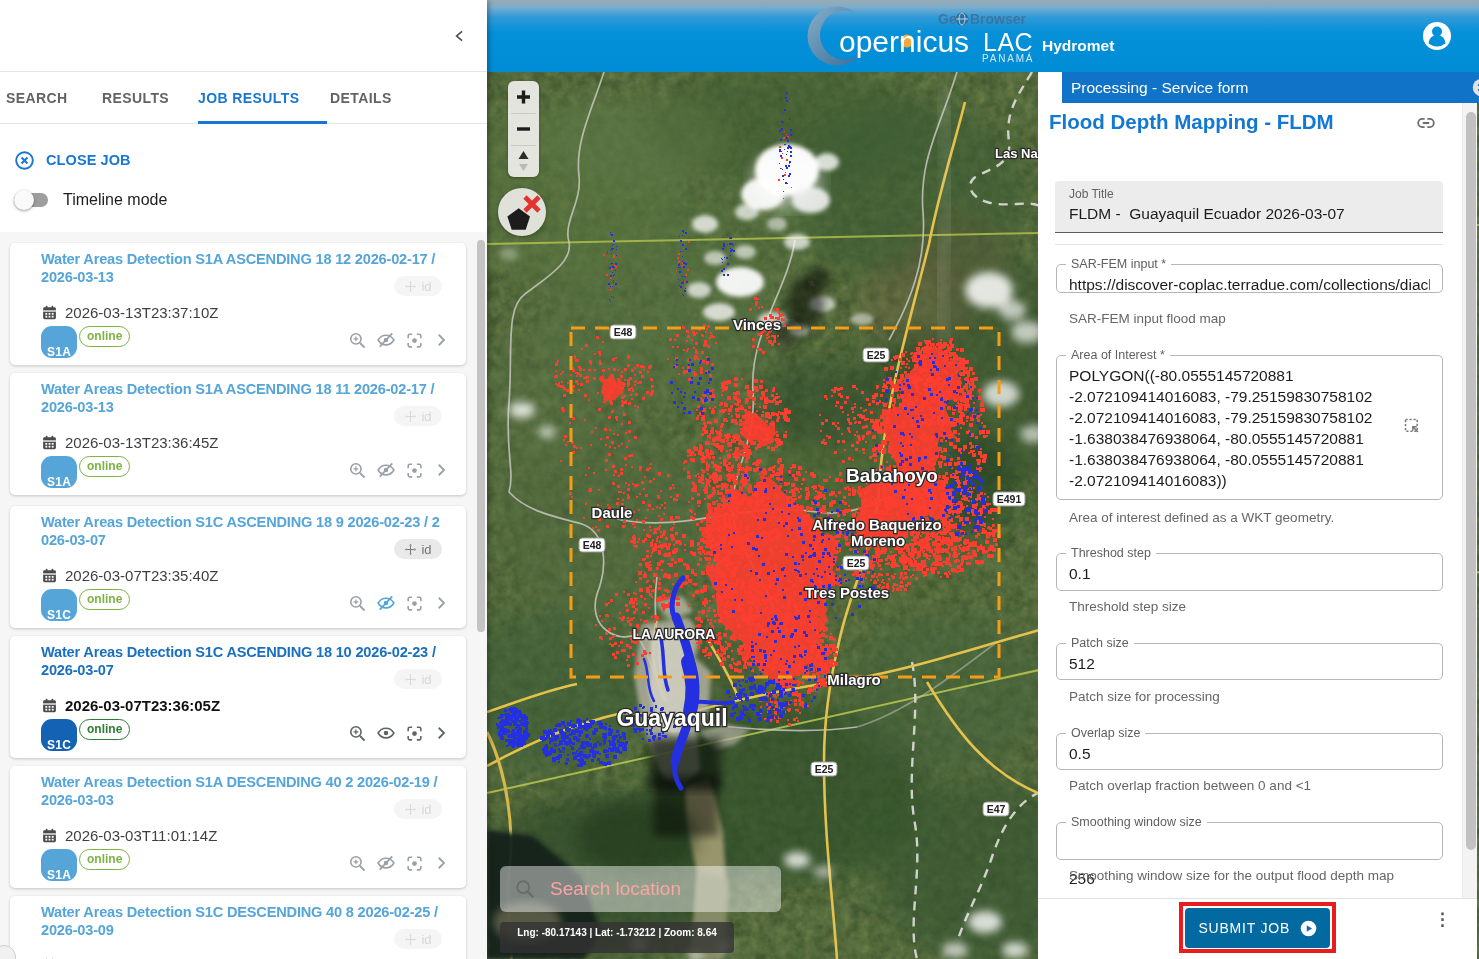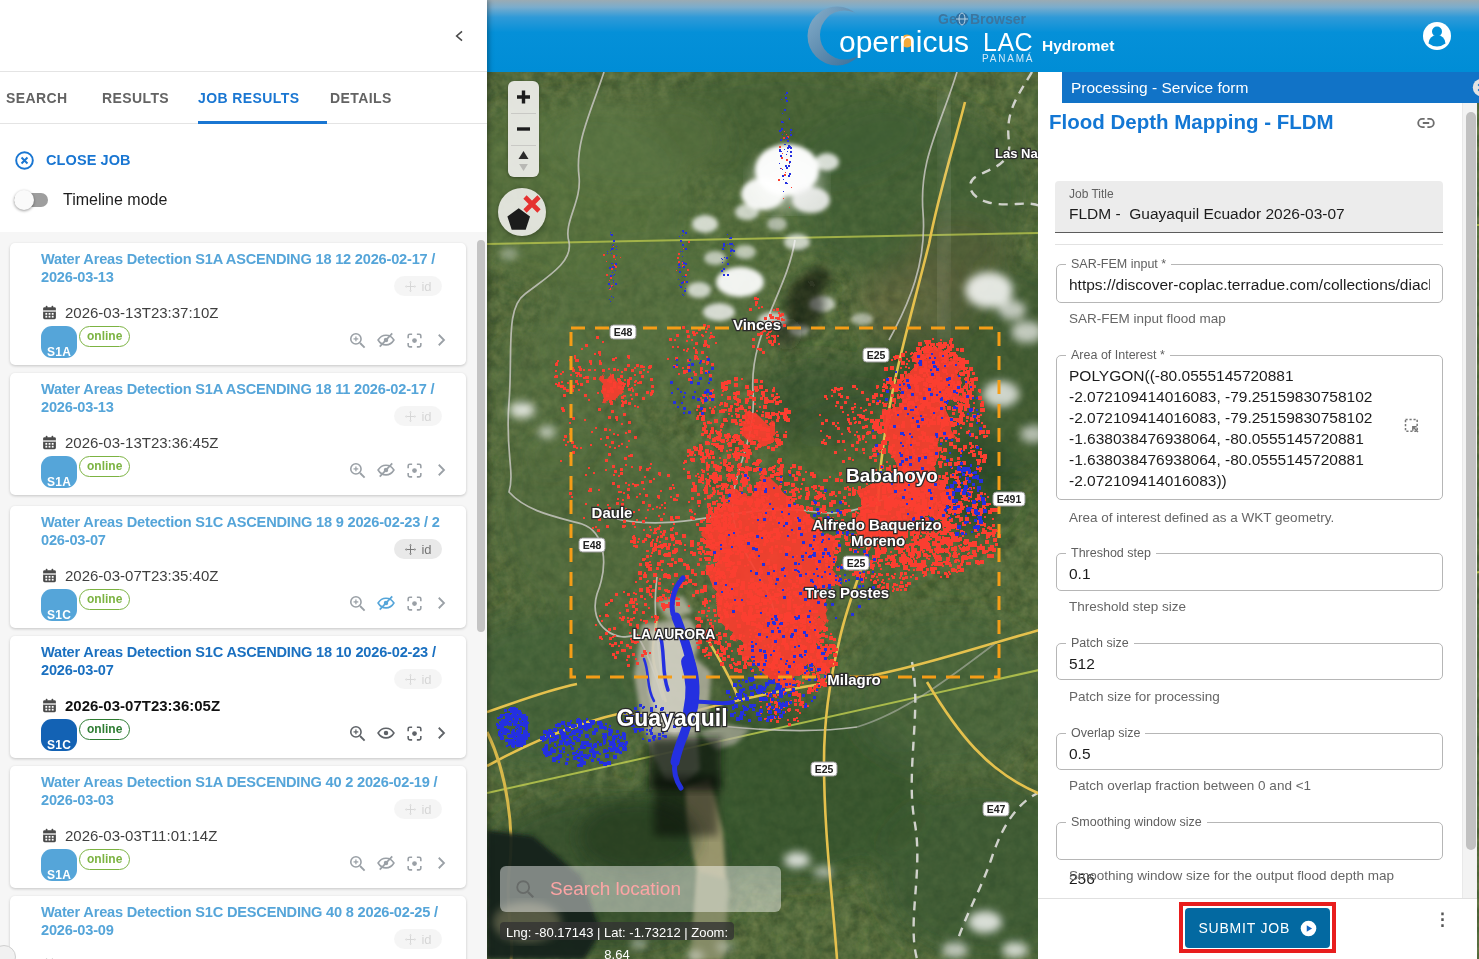--- a/index.html
+++ b/index.html
@@ -14,22 +14,22 @@
 #map { position:absolute; left:487px; top:72px; width:992px; height:887px; overflow:hidden; background:#47623a; }
 .zoomctl { position:absolute; left:21px; top:9px; width:31px; height:96px; background:rgba(235,235,231,0.95);
   border-radius:6px; box-shadow:0 1px 3px rgba(0,0,0,0.3); }
 .zoomctl .zc { position:absolute; left:0; width:31px; height:32px; text-align:center; color:#1d1d1d; }
 .zsep { position:absolute; left:3px; width:25px; height:1px; background:#c9c9c5; }
 .roundbtn { position:absolute; left:11px; top:116px; width:48px; height:48px; border-radius:50%;
   background:rgba(235,235,231,0.92); box-shadow:0 1px 4px rgba(0,0,0,0.35); }
 .searchbox { position:absolute; left:13px; top:794px; width:281px; height:46px; border-radius:6px;
   background:rgba(255,255,255,0.45); display:flex; align-items:center; }
 .searchbox span { color:#fca5a5; font-size:19px; margin-left:14px; }
-.coords { position:absolute; left:13px; top:850px; width:234px; height:18px; border-radius:4px;
-  background:rgba(50,50,50,0.78); color:#fff; font-size:13px; line-height:22px; text-align:center; }
+.coords { position:absolute; left:13px; top:850px; width:234px; height:31px; border-radius:4px;
+  background:rgba(50,50,50,0.78); color:#fff; font-size:10px; line-height:22px; text-align:center;font-weight:bold; }
 
 
 #side { position:absolute; left:0; top:0; width:487px; height:959px; background:#fff;
   box-shadow:2px 0 5px rgba(0,0,0,0.3); }
 #tabs { position:absolute; top:71px; left:0; width:487px; height:53px; border-top:1px solid #e4e4e4; border-bottom:1px solid #e4e4e4; }
 .tab { position:absolute; top:0; height:52px; line-height:52px; text-align:left; font-size:14px;
   letter-spacing:0.4px; color:#636363; font-weight:bold; }
 #tabund { position:absolute; left:198px; top:49px; width:129px; height:3px; background:#1976d2; }
 #closejob { position:absolute; left:14px; top:149px; width:200px; height:22px; color:#1976d2;
   font-size:14.5px; font-weight:bold; letter-spacing:0.1px; display:flex; align-items:center; }
@@ -362,21 +362,21 @@
 <svg width="22" height="22" viewBox="0 0 24 24" style="position:absolute;right:40px;top:40px">
 <path d="M10.5 7.5H8a4.5 4.5 0 0 0 0 9h2.5M13.5 7.5H16a4.5 4.5 0 0 1 0 9h-2.5M8.5 12h7" fill="none" stroke="#6d6d6d" stroke-width="2"></path>
       </svg>
 
 <div class="ffield">
         <span class="flabel">Job Title</span>
         <span class="fval">FLDM -&nbsp; Guayaquil Ecuador 2026-03-07</span>
       </div>
 <div class="abs" style="left:17px;top:172px;width:388px;height:1px;background:#e2e2e2"></div>
 
-<div class="ofield" style="top:192px;height:39px">
+<div class="ofield" style="top:192px;height:29px">
         <span class="olabel">SAR-FEM input *</span>
       </div>
 <div class="oval" style="top:202px;">https://discover-coplac.terradue.com/collections/diacl84ja</div>
 <div class="helper" style="top:239px">SAR-FEM input flood map</div>
 <div class="ofield" style="top:283px;height:145px">
         <span class="olabel">Area of Interest *</span>
       </div>
 <div class="oval" style="top:293px;white-space:normal;overflow:visible;">POLYGON((-80.0555145720881<br>-2.072109414016083, -79.25159830758102<br>-2.072109414016083, -79.25159830758102<br>-1.638038476938064, -80.0555145720881<br>-1.638038476938064, -80.0555145720881<br>-2.072109414016083))</div>
 <div class="helper" style="top:438px">Area of interest defined as a WKT geometry.</div>
 <div class="ofield" style="top:481px;height:38px">

